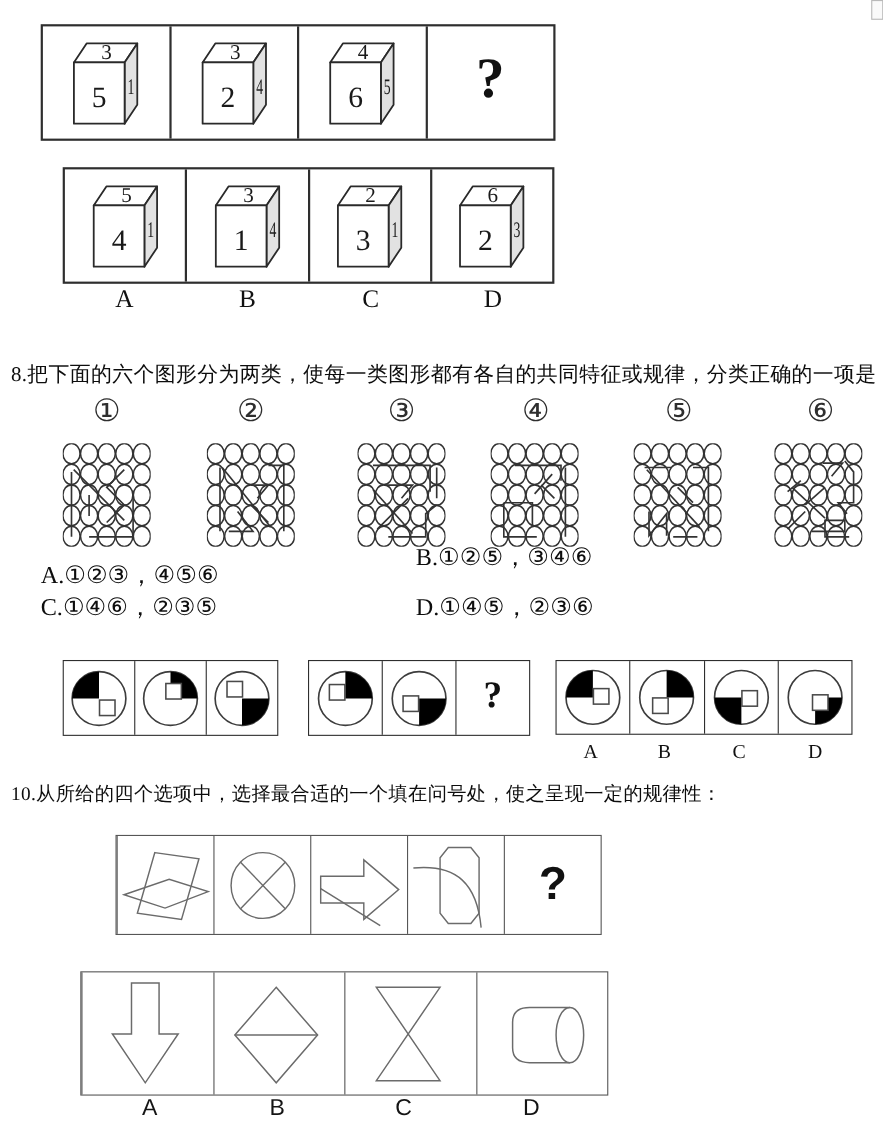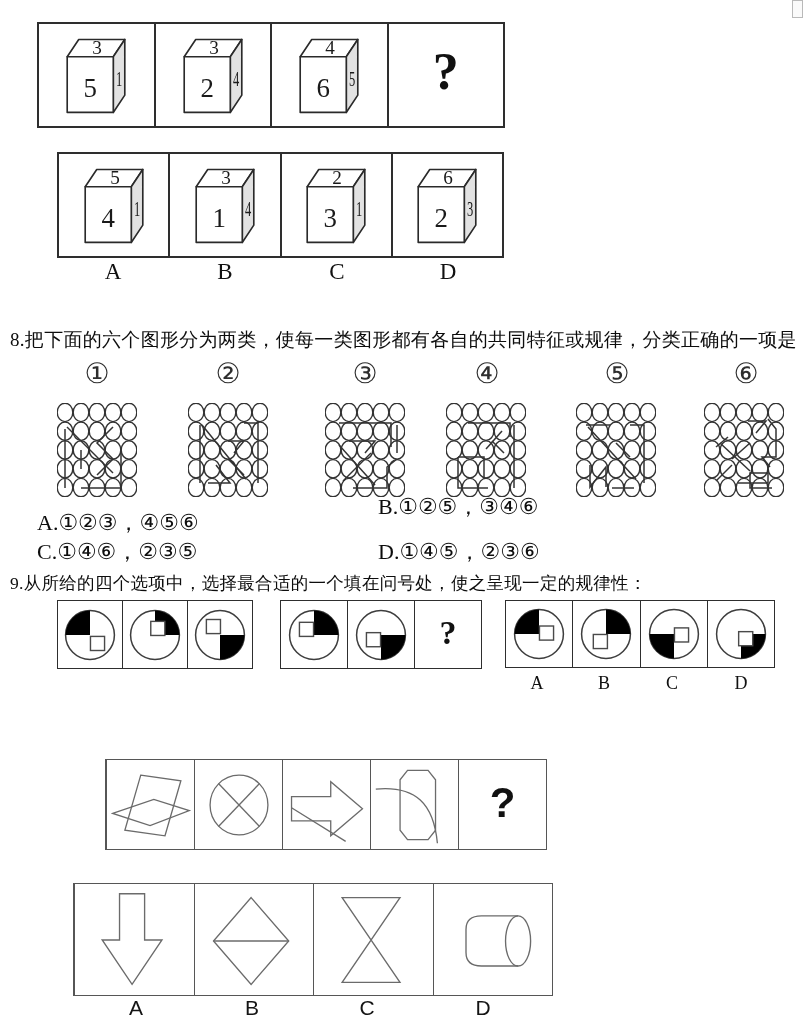--- a/index.html
+++ b/index.html
@@ -355,21 +355,20 @@
         <polyline points="34,80 64,80 64,70 46,70 46,85 68,85" fill="none" stroke="#333" stroke-width="1.5" stroke-linejoin="miter"></polyline>
         <polyline points="12,78 28,62" fill="none" stroke="#333" stroke-width="1.5" stroke-linejoin="miter"></polyline>
       </svg>
     </div>
 
   <span class="optline" style="left:37px;top:508px;">A.①②③，④⑤⑥</span>
   <span class="optline" style="left:378px;top:492px;">B.①②⑤，③④⑥</span>
   <span class="optline" style="left:37px;top:537px;">C.①④⑥，②③⑤</span>
   <span class="optline" style="left:378px;top:537px;">D.①④⑤，②③⑥</span>
 
-  <div class="qtext smtext" style="left:10px;top:571px;">9.从所给的四个选项中，选择最合适的一个填在问号处，使之呈现一定的规律性：</div>
 
   <div class="panel thin" style="left:57px;top:600px;width:196px;height:69px;">
     <div class="cell q9cell">
         <svg width="62" height="64" viewBox="0 0 66 68">
           <circle cx="33" cy="34" r="26" fill="#fff" stroke="#3d3d3d" stroke-width="1.6"></circle>
           <path d="M 33 34 L 7 34 A 26 26 0 0 1 33 8 Z" fill="#000"></path>
           <rect x="33.5" y="35.5" width="15" height="15" fill="#fff" stroke="#4a4a4a" stroke-width="1.5"></rect>
         </svg>
       </div>
     <div class="cell q9cell">
@@ -437,20 +436,21 @@
           <rect x="30.5" y="31.5" width="15" height="15" fill="#fff" stroke="#4a4a4a" stroke-width="1.5"></rect>
         </svg>
       </div>
   </div>
 
   <span class="ablabel small" style="left:537px;top:673px;">A</span>
   <span class="ablabel small" style="left:604px;top:673px;">B</span>
   <span class="ablabel small" style="left:672px;top:673px;">C</span>
   <span class="ablabel small" style="left:741px;top:673px;">D</span>
 
+  <div class="qtext smtext" style="left:10px;top:709px;">10.从所给的四个选项中，选择最合适的一个填在问号处，使之呈现一定的规律性：</div>
 
   <div class="panel grey" style="left:105px;top:759px;width:442px;height:91px;">
     <div class="cell">
       <svg class="shape-svg" width="86" height="84" viewBox="0 0 88 90">
         <polygon points="33,13 76,19 59,78 16,72" fill="none" stroke="#6b6b6b" stroke-width="1.4"></polygon>
         <polygon points="3,54 47,39 85,51 43,67" fill="none" stroke="#6b6b6b" stroke-width="1.4"></polygon>
       </svg>
     </div>
     <div class="cell">
       <svg class="shape-svg" width="86" height="84" viewBox="0 0 88 90">

